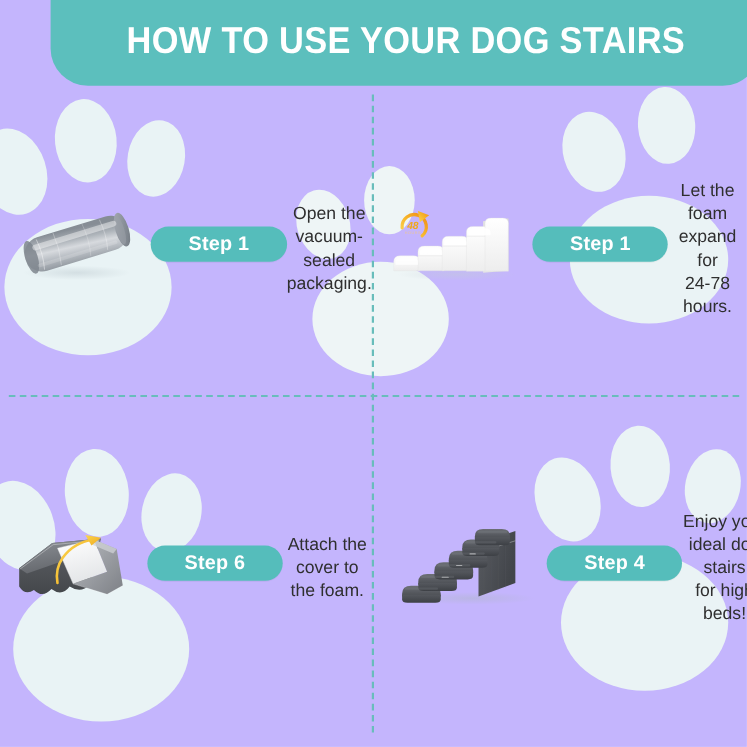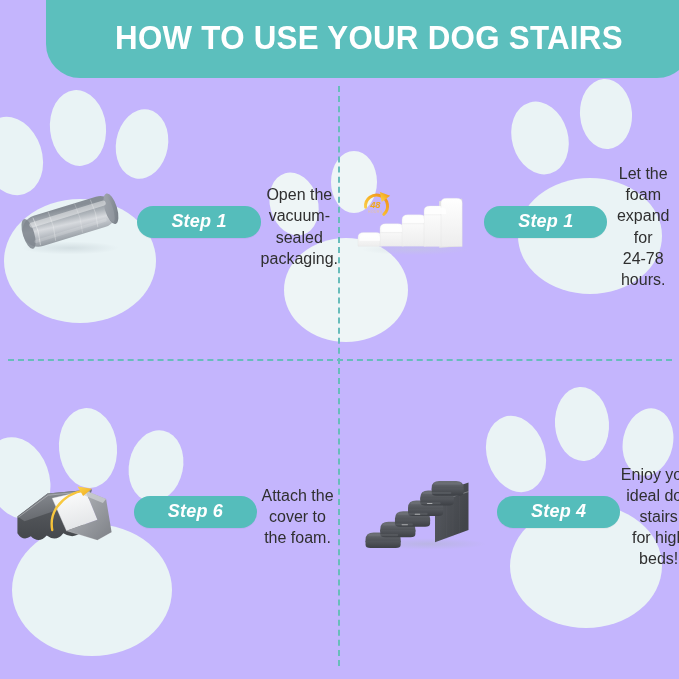--- a/index.html
+++ b/index.html
@@ -101,21 +101,20 @@
   .badge {
     background: #55bdbb;
     color: #ffffff;
     font-size: 18px;
     font-weight: bold;
     border-radius: 999px;
     padding: 5px 34px 6px 34px;
     letter-spacing: 0.2px;
     white-space: nowrap;
     box-shadow: 0 1px 0 rgba(0,0,0,0.04);
-    font-style: italic;
   }
   .caption {
     color: #2f2f2f;
     font-size: 16px;
     line-height: 1.32;
     text-align: center;
     margin-top: 9px;
     max-width: 300px;
     white-space: pre-line;
   }

